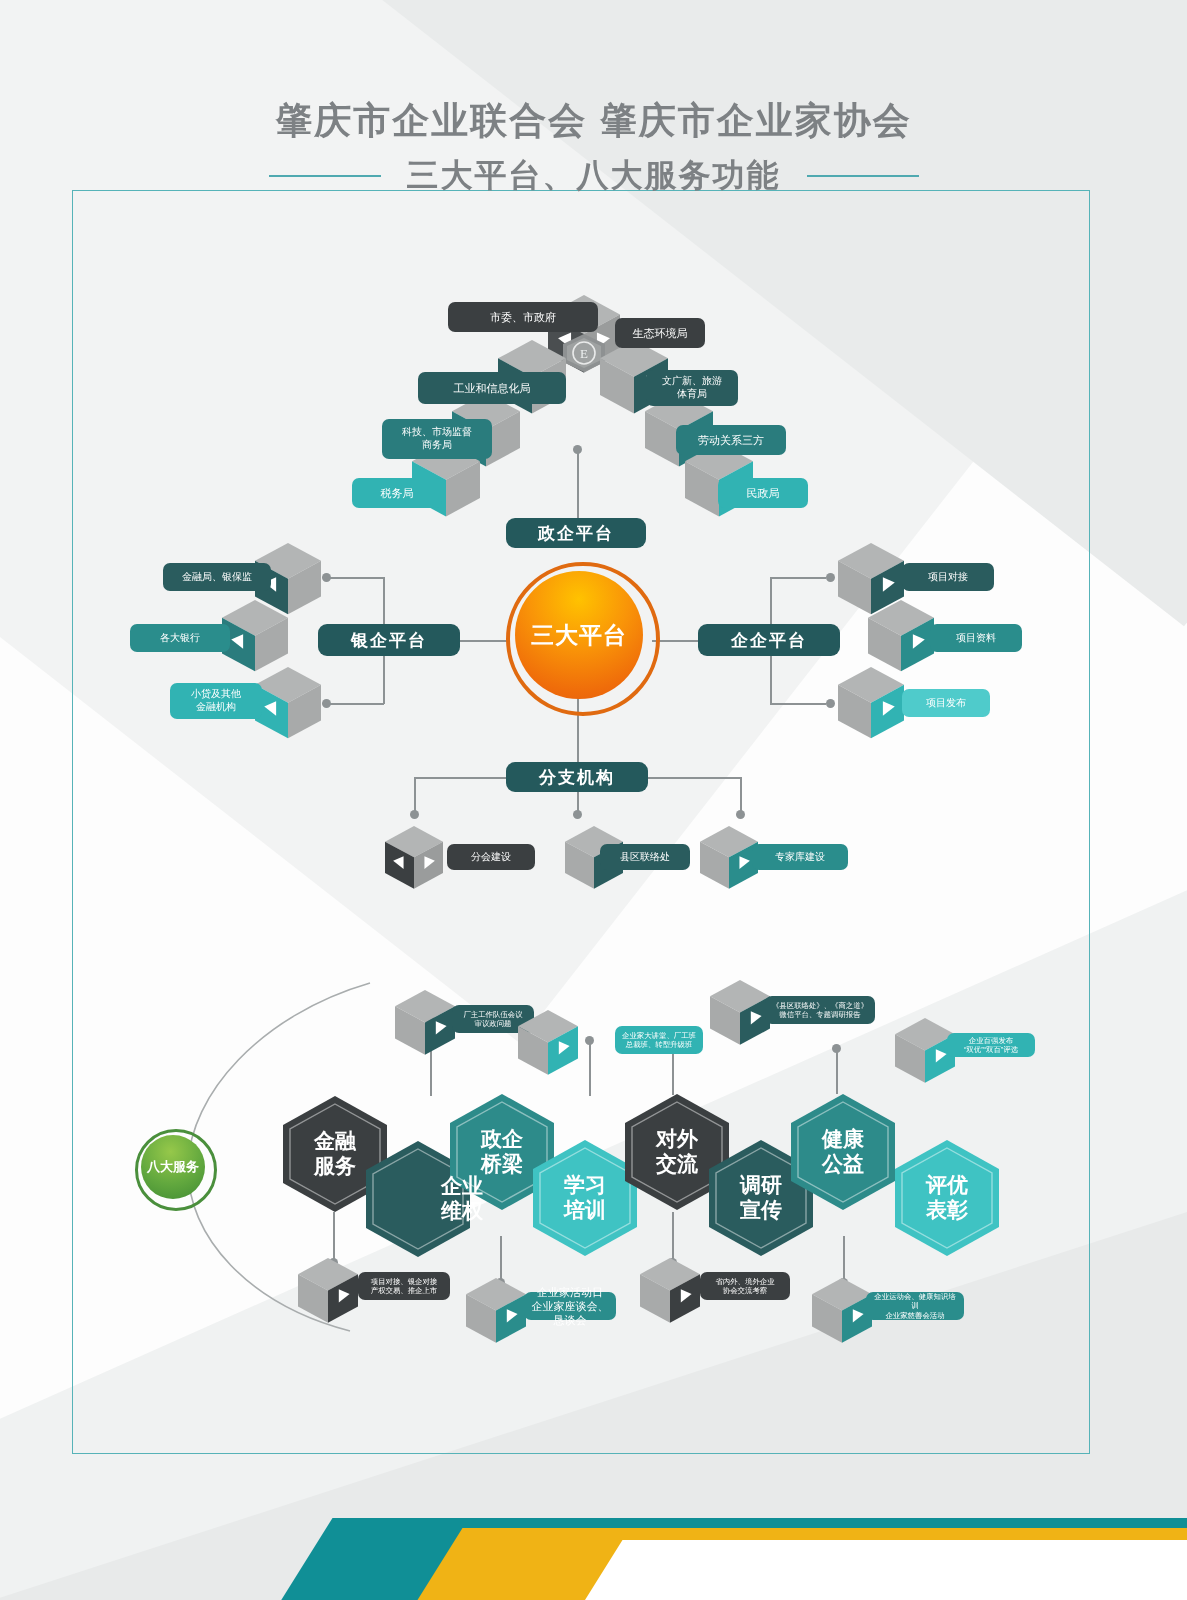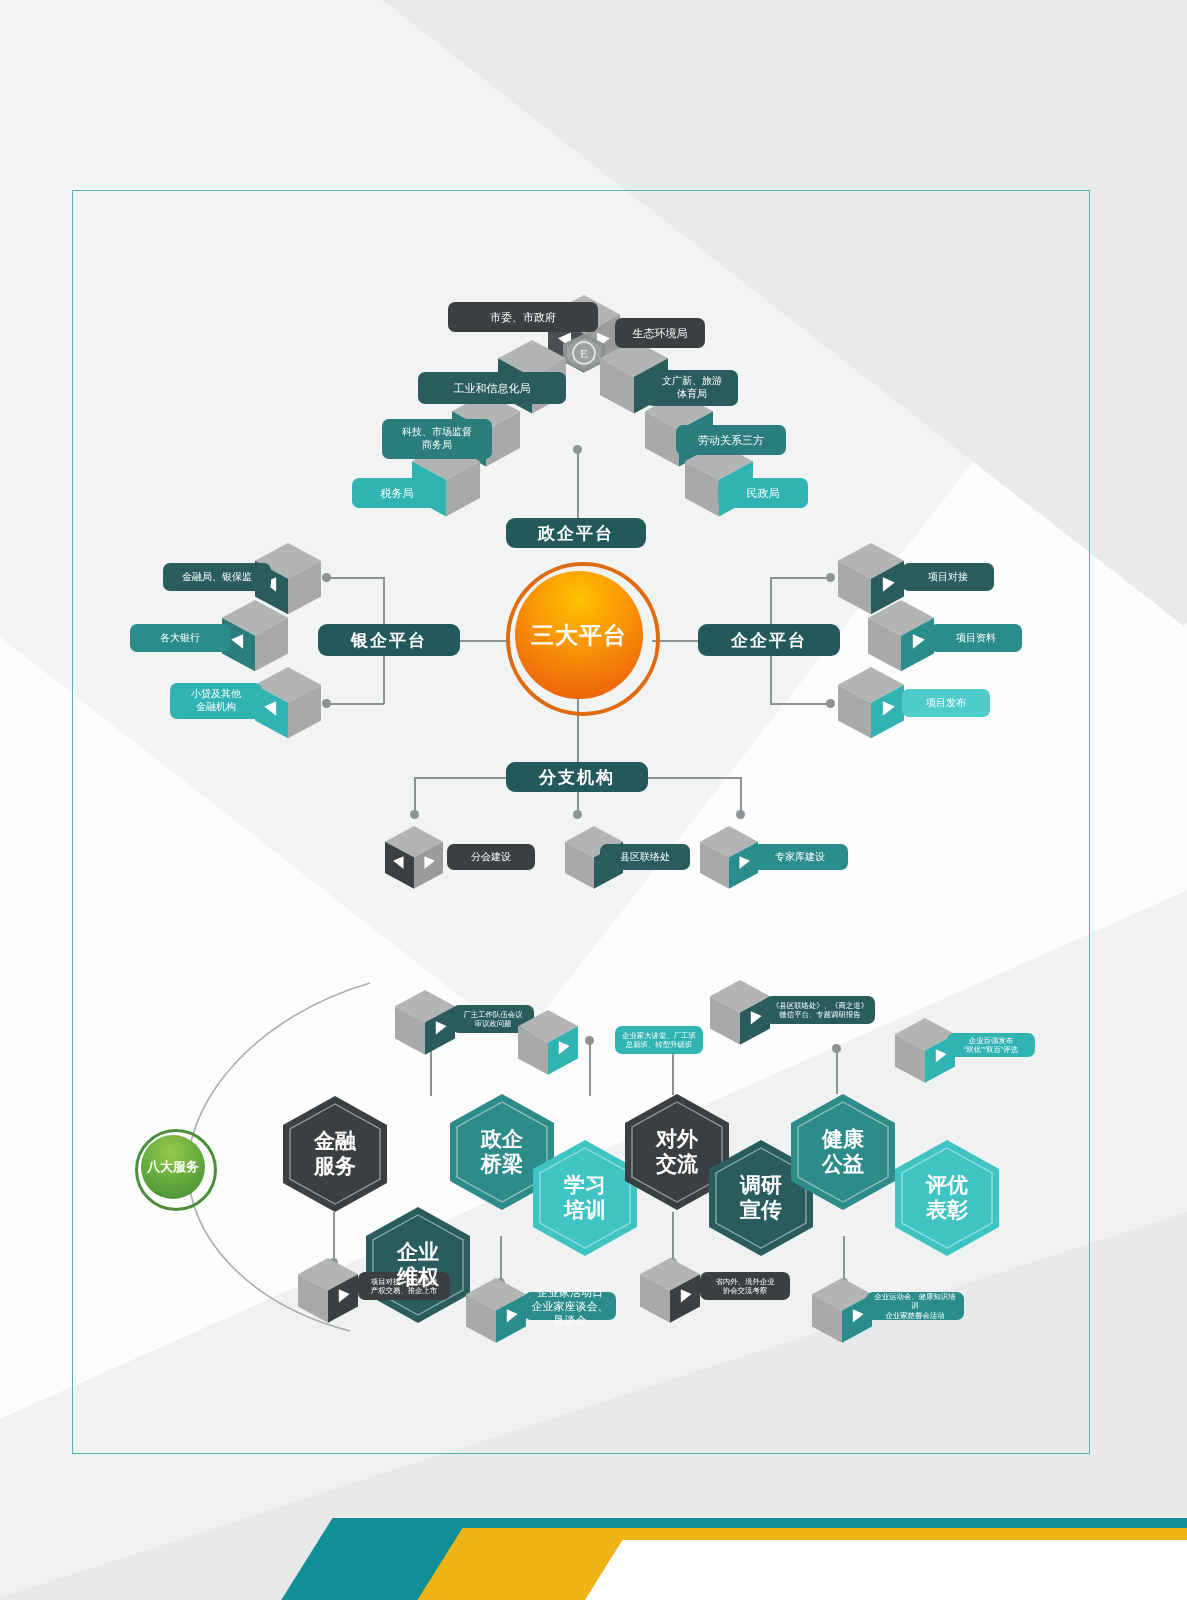--- a/index.html
+++ b/index.html
@@ -66,20 +66,26 @@
 <div class="bg">
   <div class="diag d1"></div>
   <div class="diag d2"></div>
   <div class="diag d3"></div>
   <div class="diag d4"></div>
 </div>
 
 <div class="frame"></div>
 
 <div class="header">
+  <div class="title1">肇庆市企业联合会  肇庆市企业家协会</div>
+  <div class="title2row">
+    <div class="tline"></div>
+    <div class="title2">三大平台、八大服务功能</div>
+    <div class="tline"></div>
+  </div>
 </div>
 
 <div id="connectors">
     <div class="ln lnv" style="left:577px;top:448px;height:70px;"></div>
     <div class="dot" style="left:572.5px;top:444.5px;"></div>
     <div class="ln lnv" style="left:383px;top:577px;height:127px;"></div>
     <div class="ln lnh" style="left:383px;top:577px;width:0px;"></div>
     <div class="ln lnh" style="left:330px;top:577px;width:54px;"></div>
     <div class="ln lnh" style="left:330px;top:703px;width:54px;"></div>
     <div class="dot" style="left:321.5px;top:572.5px;"></div>
@@ -353,21 +359,21 @@
     <div class="hex" style="left:283px;top:1096px;width:104px;height:116px;">
       <svg width="104" height="116" viewBox="0 0 104 116" class="svgwrap">
         <polygon points="52,0 104,29 104,87 52,116 0,87 0,29" fill="#3b3f41"></polygon>
         <polygon points="52,8 97,33 97,83 52,108 7,83 7,33" fill="none" stroke="rgba(255,255,255,.45)" stroke-width="1.4"></polygon>
       </svg>
       <span>
         <div>金融</div>
         <div>服务</div>
       </span>
     </div>
-    <div class="hex" style="left:366px;top:1207px;width:104px;height:116px;">
+    <div class="hex" style="left:366px;top:1141px;width:104px;height:116px;padding-left:44px;">
       <svg width="104" height="116" viewBox="0 0 104 116" class="svgwrap">
         <polygon points="52,0 104,29 104,87 52,116 0,87 0,29" fill="#2a5c5e"></polygon>
         <polygon points="52,8 97,33 97,83 52,108 7,83 7,33" fill="none" stroke="rgba(255,255,255,.45)" stroke-width="1.4"></polygon>
       </svg>
       <span>
         <div>企业</div>
         <div>维权</div>
       </span>
     </div>
     <div class="hex" style="left:450px;top:1094px;width:104px;height:116px;">

